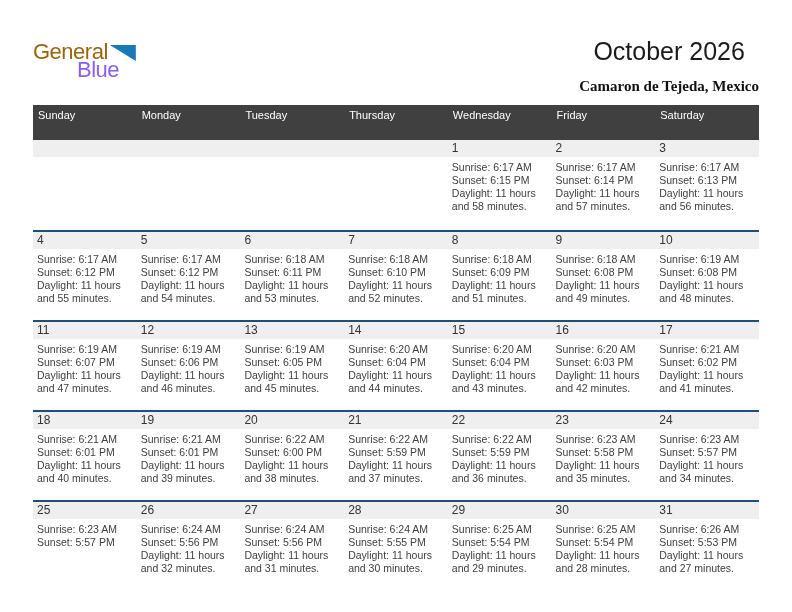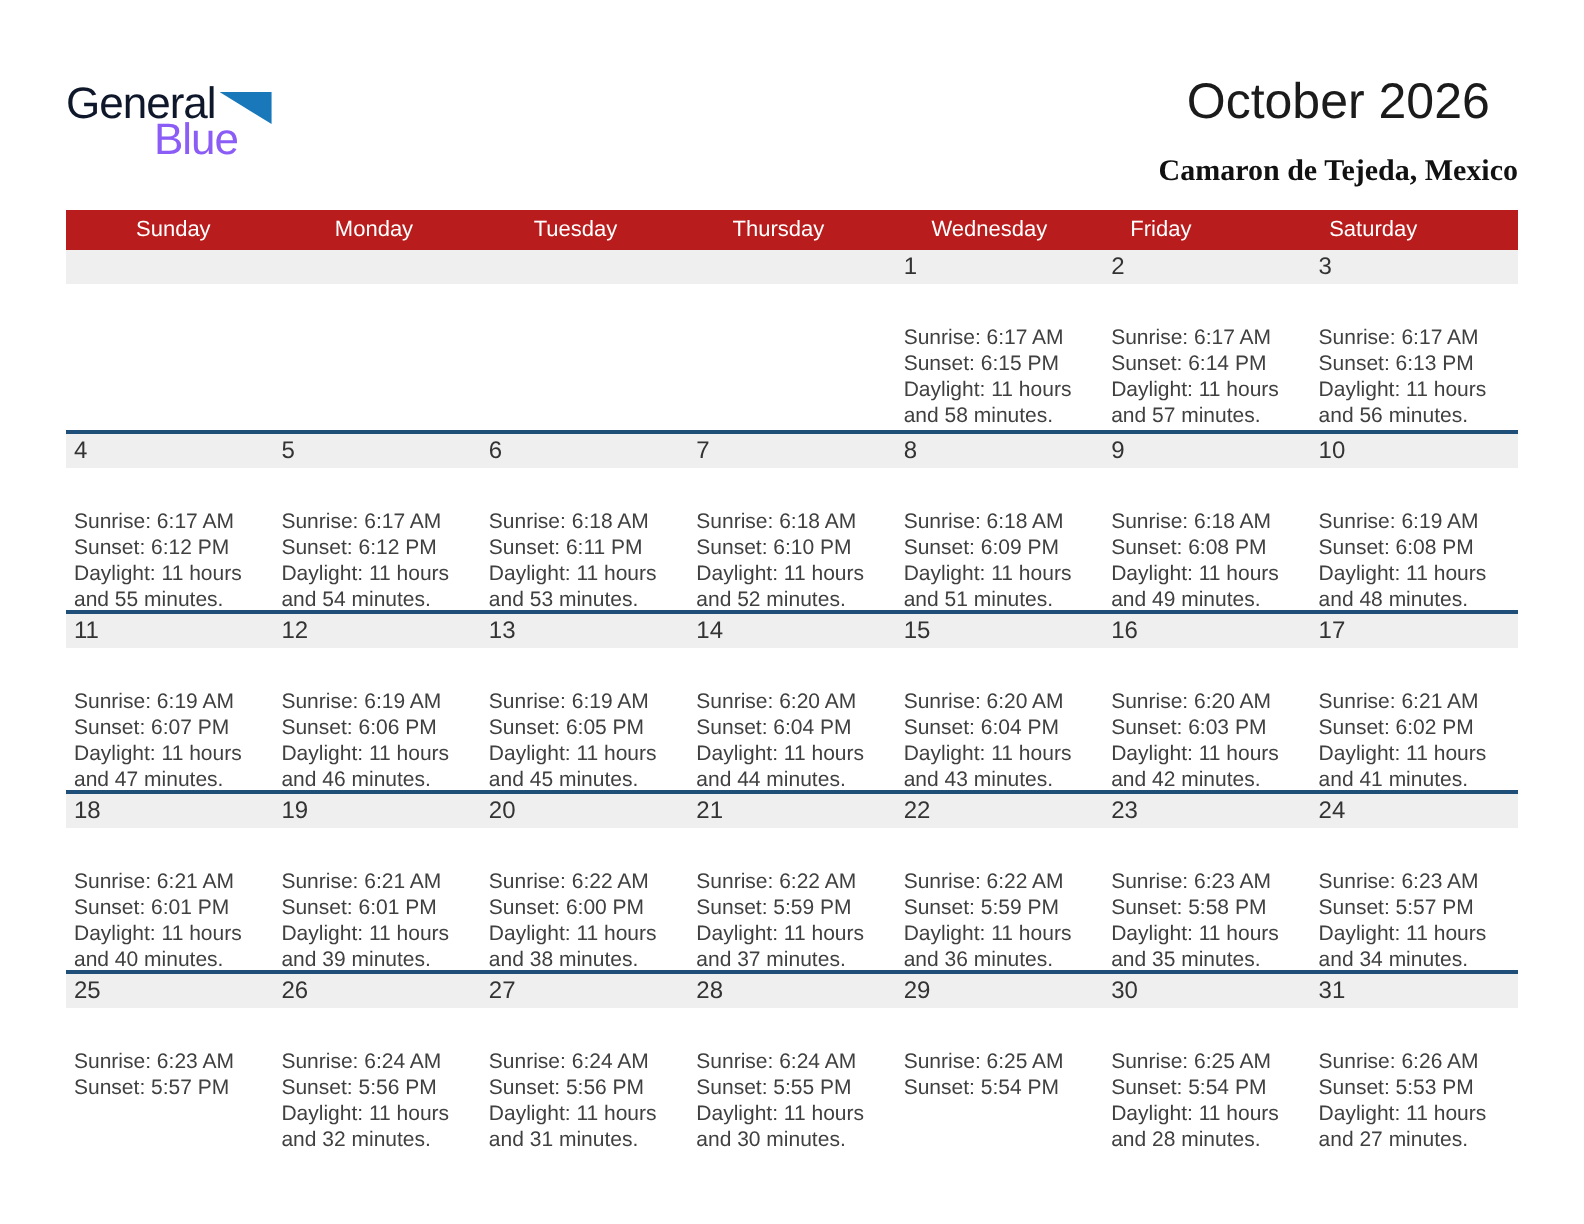--- a/index.html
+++ b/index.html
@@ -15,60 +15,60 @@
   
   .topbar {
     height:105px;
     padding:30px 33px 0 33px;
     display:flex;
     justify-content:space-between;
     align-items:flex-start;
   }
   .logo { padding-top:12px; }
   .logo-line1 {
-    font-size:22px; color:#0f172a; letter-spacing:-0.5px;
-    display:flex; align-items:flex-end; line-height:20px;
+    font-size:22px; color:#a16207; letter-spacing:-0.5px;
+    display:flex; align-items:flex-start; line-height:20px;
   }
   .logo-tri {
     display:inline-block; width:26px; height:16px;
     background:#1878ba;
     clip-path:polygon(0 0, 100% 0, 100% 100%);
     margin-left:2px; margin-top:3px;
   }
   .logo-line2 {
     font-size:22px; color:#8b5cf6; letter-spacing:-0.5px;
     line-height:20px; margin-top:-2px; padding-left:44px;
   }
   .title-block { text-align:center; padding-top:6px; }
   .title { font-size:25px; font-weight:400; color:#1b1b1b; line-height:30px; }
   .subtitle { font-size:15px; font-weight:700; color:#111; margin-top:12px;font-family:Liberation Serif, serif; }
 
   
   .calendar { margin:0 33px; width:726px; }
   .weekday-header {
     display:grid; grid-template-columns:repeat(7,1fr);
-    background:#b91c1c; height:20px;padding-left:30px;
+    background:#404040; height:35px;
   }
   .weekday-cell {
     color:#ffffff; font-size:11px; line-height:20px;
     padding-left:5px; overflow:hidden; white-space:nowrap;
   }
   .week-row { height:90px; }
   .week-row.bordered { border-top:2px solid #1f4e79; height:90px; }
   .day-band {
     display:grid; grid-template-columns:repeat(7,1fr);
     background:#efefef; height:17px;
   }
   .day-num {
     font-size:12px; color:#333; line-height:17px; padding-left:4px;
   }
   .day-content {
     display:grid; grid-template-columns:repeat(7,1fr);
   }
-  .day-cell { padding:21px 8px 0 4px; }
+  .day-cell { padding:4px 8px 0 4px; }
   .cell-line {
     font-size:10.5px; line-height:13px; color:#404040;
   }
 </style>
 </head>
 <body>
 
 <div class="page">
 
   <div class="topbar">
@@ -298,20 +298,21 @@
               <div class="cell-line">Daylight: 11 hours and 31 minutes.</div>
             </div>
             <div class="day-cell">
               <div class="cell-line">Sunrise: 6:24 AM</div>
               <div class="cell-line">Sunset: 5:55 PM</div>
               <div class="cell-line">Daylight: 11 hours and 30 minutes.</div>
             </div>
             <div class="day-cell">
               <div class="cell-line">Sunrise: 6:25 AM</div>
               <div class="cell-line">Sunset: 5:54 PM</div>
+              <div class="cell-line">Daylight: 11 hours and 29 minutes.</div>
             </div>
             <div class="day-cell">
               <div class="cell-line">Sunrise: 6:25 AM</div>
               <div class="cell-line">Sunset: 5:54 PM</div>
               <div class="cell-line">Daylight: 11 hours and 28 minutes.</div>
             </div>
             <div class="day-cell">
               <div class="cell-line">Sunrise: 6:26 AM</div>
               <div class="cell-line">Sunset: 5:53 PM</div>
               <div class="cell-line">Daylight: 11 hours and 27 minutes.</div>

